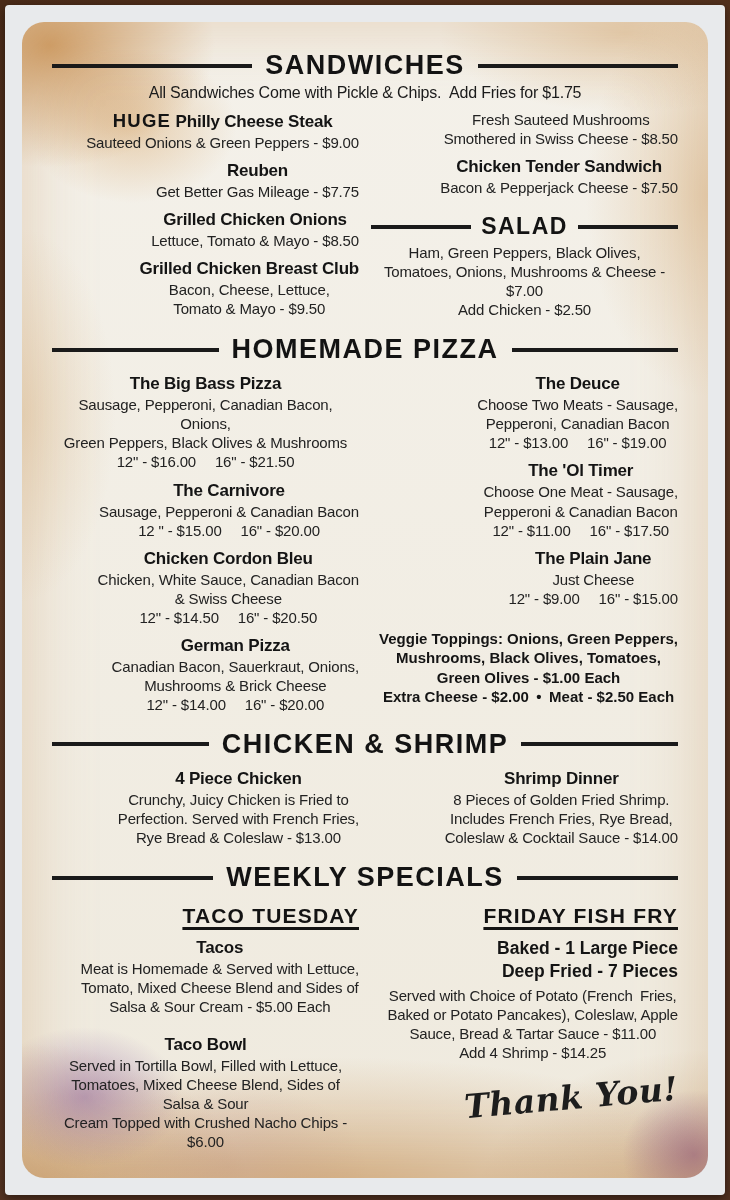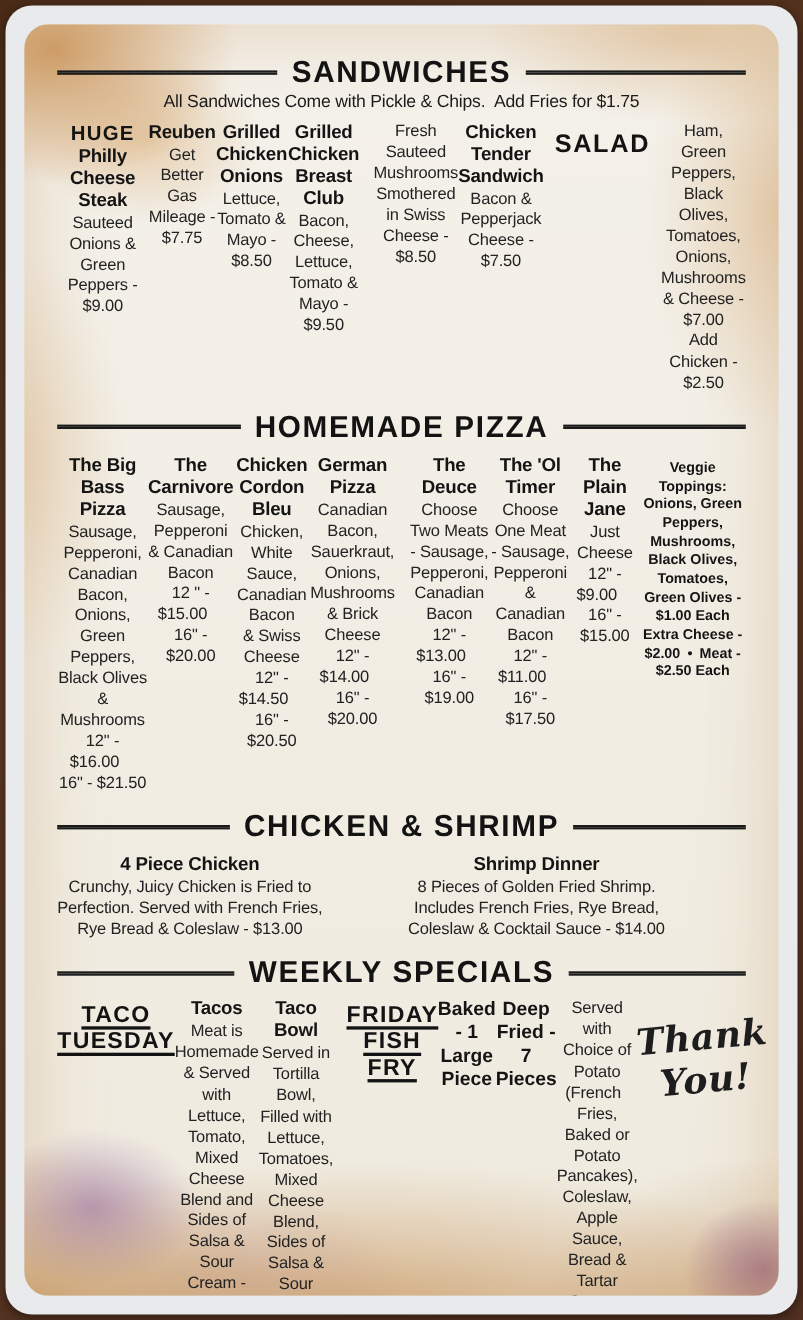--- a/index.html
+++ b/index.html
@@ -8,21 +8,21 @@
     width: 730px; height: 1200px;
     background: linear-gradient(160deg, #4a2b18 0%, #5c3823 40%, #503020 100%);
     font-family: "Liberation Sans", sans-serif;
     color: #1b1b1b;
     position: relative;
     overflow: hidden;
   }
   .card {
     position: absolute; inset: 5px;
     background: #e8eaec;
-    border-radius: 24px;
+    border-radius: 4px;
     padding: 17px;
     box-shadow: 0 3px 10px rgba(0,0,0,0.45);
   }
   .paper {
     width: 100%; height: 100%;
     border-radius: 22px;
     padding: 22px 30px 14px 30px;
     background-color: #f3f0e9;
     background-image:
       radial-gradient(ellipse 230px 170px at 4% 2%, rgba(198,138,72,0.80), rgba(198,138,72,0) 72%),
@@ -48,28 +48,28 @@
     font-size: 27px; font-weight: bold; letter-spacing: 1.5px;
     white-space: nowrap; color: #131313; transform: scaleY(1.02);
   }
   .mini-head { display: flex; align-items: center; gap: 10px; margin: 7px 0 3px 0; width: 100%; }
   .mini-head .rule { flex: 1; height: 2px; border-top: 2px solid #1a1a1a; border-bottom: 2px solid #1a1a1a; }
   .mini-title { font-size: 23px; font-weight: bold; letter-spacing: 1.5px; white-space: nowrap; color: #131313; }
 
   .sub { text-align: center; font-size: 16px; letter-spacing: -0.2px; margin: 2px 0 8px 0; }
 
   .cols { display: grid; grid-template-columns: 1fr 1fr; column-gap: 12px; }
-  .col { display: flex; flex-direction: row; align-items: flex-start; text-align: center; }
+  .col { display: flex; flex-direction: column; align-items: flex-end; text-align: center; }
 
   .item { margin-bottom: 9px; }
   .item-name { font-size: 17px; font-weight: bold; letter-spacing: -0.2px; margin-bottom: 1px; color: #141414; }
   .item-desc { font-size: 15px; line-height: 1.27; letter-spacing: -0.15px; white-space: pre-line; color: #222; }
   .huge { font-size: 18.5px; letter-spacing: 1.2px; font-weight: 800; }
 
-  .toppings { font-size: 13px; font-weight: bold; line-height: 1.3; white-space: pre-line; margin-top: 4px; color: #141414; }
+  .toppings { font-size: 15px; font-weight: bold; line-height: 1.3; white-space: pre-line; margin-top: 12px; color: #141414; }
 
   .weekly-heading {
     font-size: 21px; font-weight: bold; letter-spacing: 1.2px; text-align: center;
     text-decoration: underline; text-decoration-thickness: 2.5px; text-underline-offset: 4px;
     margin: 4px 0 10px 0; color: #131313;
   }
   .bold-line { font-size: 17.5px; font-weight: bold; margin-bottom: 2px; color: #141414; }
 
   .thanks {
     font-family: "DejaVu Serif", serif; font-style: italic; font-weight: bold;

